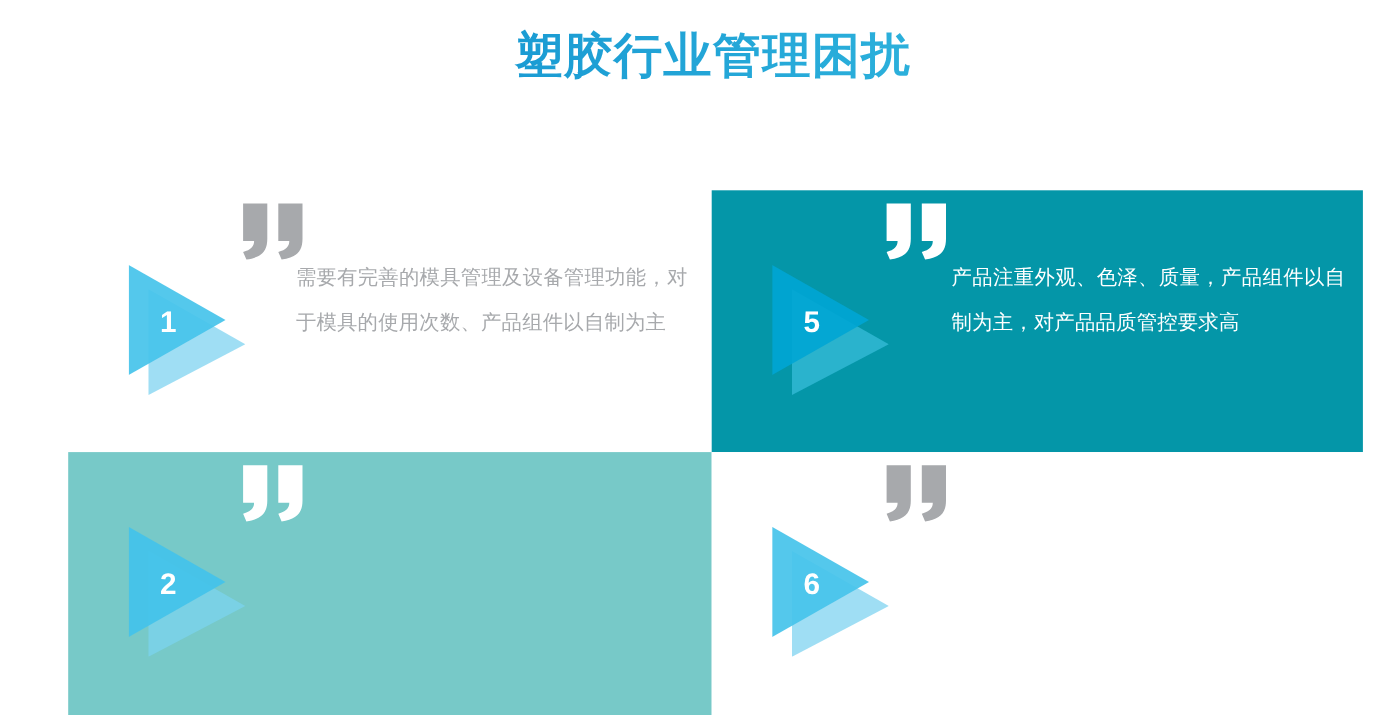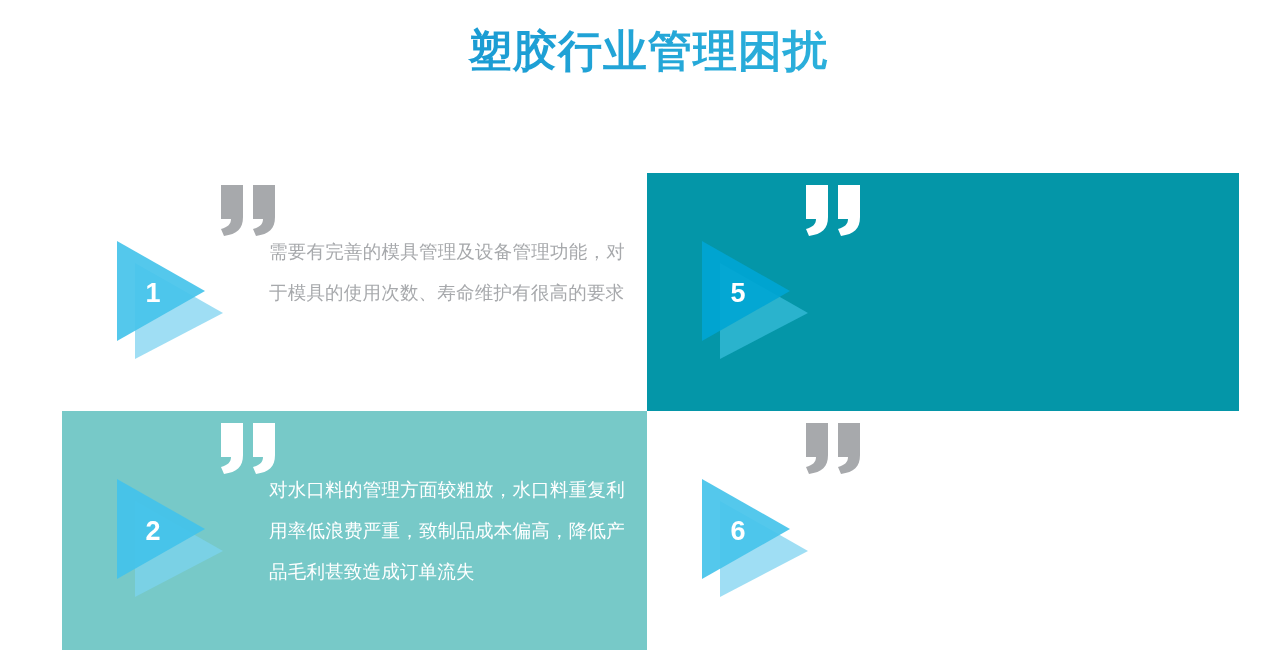--- a/index.html
+++ b/index.html
@@ -111,60 +111,60 @@
   </div>
 
   <div class="arrow-badge">
     <svg viewBox="0 0 106 118" xmlns="http://www.w3.org/2000/svg">
       <polygon points="18,22 106,72 18,118" fill="#8ed8f2" opacity="0.85"></polygon>
       <polygon points="0,0 88,50 0,100" fill="#45c3ea" opacity="0.92"></polygon>
     </svg>
     <div class="arrow-num">1</div>
   </div>
 
-  <div class="quad-text text-grey">需要有完善的模具管理及设备管理功能，对于模具的使用次数、寿命维护有很高的要求</div>
+  <div class="quad-text text-grey">需要有完善的模具管理及设备管理功能，对于模具的使用次数、产品组件以自制为主</div>
 </div>
 
 <div class="quad" id="quad-5">
 
   <div class="quote-mark">
     <svg viewBox="0 0 62 56" xmlns="http://www.w3.org/2000/svg">
       <path fill="#ffffff" d="M4 4 H26 V36 C26 48 20 53 7 55 L4 48 C11 46 14 43 14 38 H4 Z"></path>
       <path fill="#ffffff" d="M36 4 H58 V36 C58 48 52 53 39 55 L36 48 C43 46 46 43 46 38 H36 Z"></path>
     </svg>
   </div>
 
   <div class="arrow-badge">
     <svg viewBox="0 0 106 118" xmlns="http://www.w3.org/2000/svg">
       <polygon points="18,22 106,72 18,118" fill="#2cb4cf" opacity="0.95"></polygon>
       <polygon points="0,0 88,50 0,100" fill="#00a5d4" opacity="0.9"></polygon>
     </svg>
     <div class="arrow-num">5</div>
   </div>
 
+  <div class="quad-text text-white">产品注重外观、色泽、质量，产品组件以自制为主，对产品品质管控要求高</div>
 </div>
 
 <div class="quad" id="quad-2">
 
   <div class="quote-mark">
     <svg viewBox="0 0 62 56" xmlns="http://www.w3.org/2000/svg">
       <path fill="#ffffff" d="M4 4 H26 V36 C26 48 20 53 7 55 L4 48 C11 46 14 43 14 38 H4 Z"></path>
       <path fill="#ffffff" d="M36 4 H58 V36 C58 48 52 53 39 55 L36 48 C43 46 46 43 46 38 H36 Z"></path>
     </svg>
   </div>
 
   <div class="arrow-badge">
     <svg viewBox="0 0 106 118" xmlns="http://www.w3.org/2000/svg">
       <polygon points="18,22 106,72 18,118" fill="#7ad1e8" opacity="0.9"></polygon>
       <polygon points="0,0 88,50 0,100" fill="#45c3ea" opacity="0.95"></polygon>
     </svg>
     <div class="arrow-num">2</div>
   </div>
 
-  <div class="quad-text text-white">对水口料的管理方面较粗放，水口料重复利用率低浪费严重，致制品成本偏高，降低产品毛利甚致造成订单流失</div>
 </div>
 
 <div class="quad" id="quad-6">
 
   <div class="quote-mark">
     <svg viewBox="0 0 62 56" xmlns="http://www.w3.org/2000/svg">
       <path fill="#a7a9ac" d="M4 4 H26 V36 C26 48 20 53 7 55 L4 48 C11 46 14 43 14 38 H4 Z"></path>
       <path fill="#a7a9ac" d="M36 4 H58 V36 C58 48 52 53 39 55 L36 48 C43 46 46 43 46 38 H36 Z"></path>
     </svg>
   </div>

